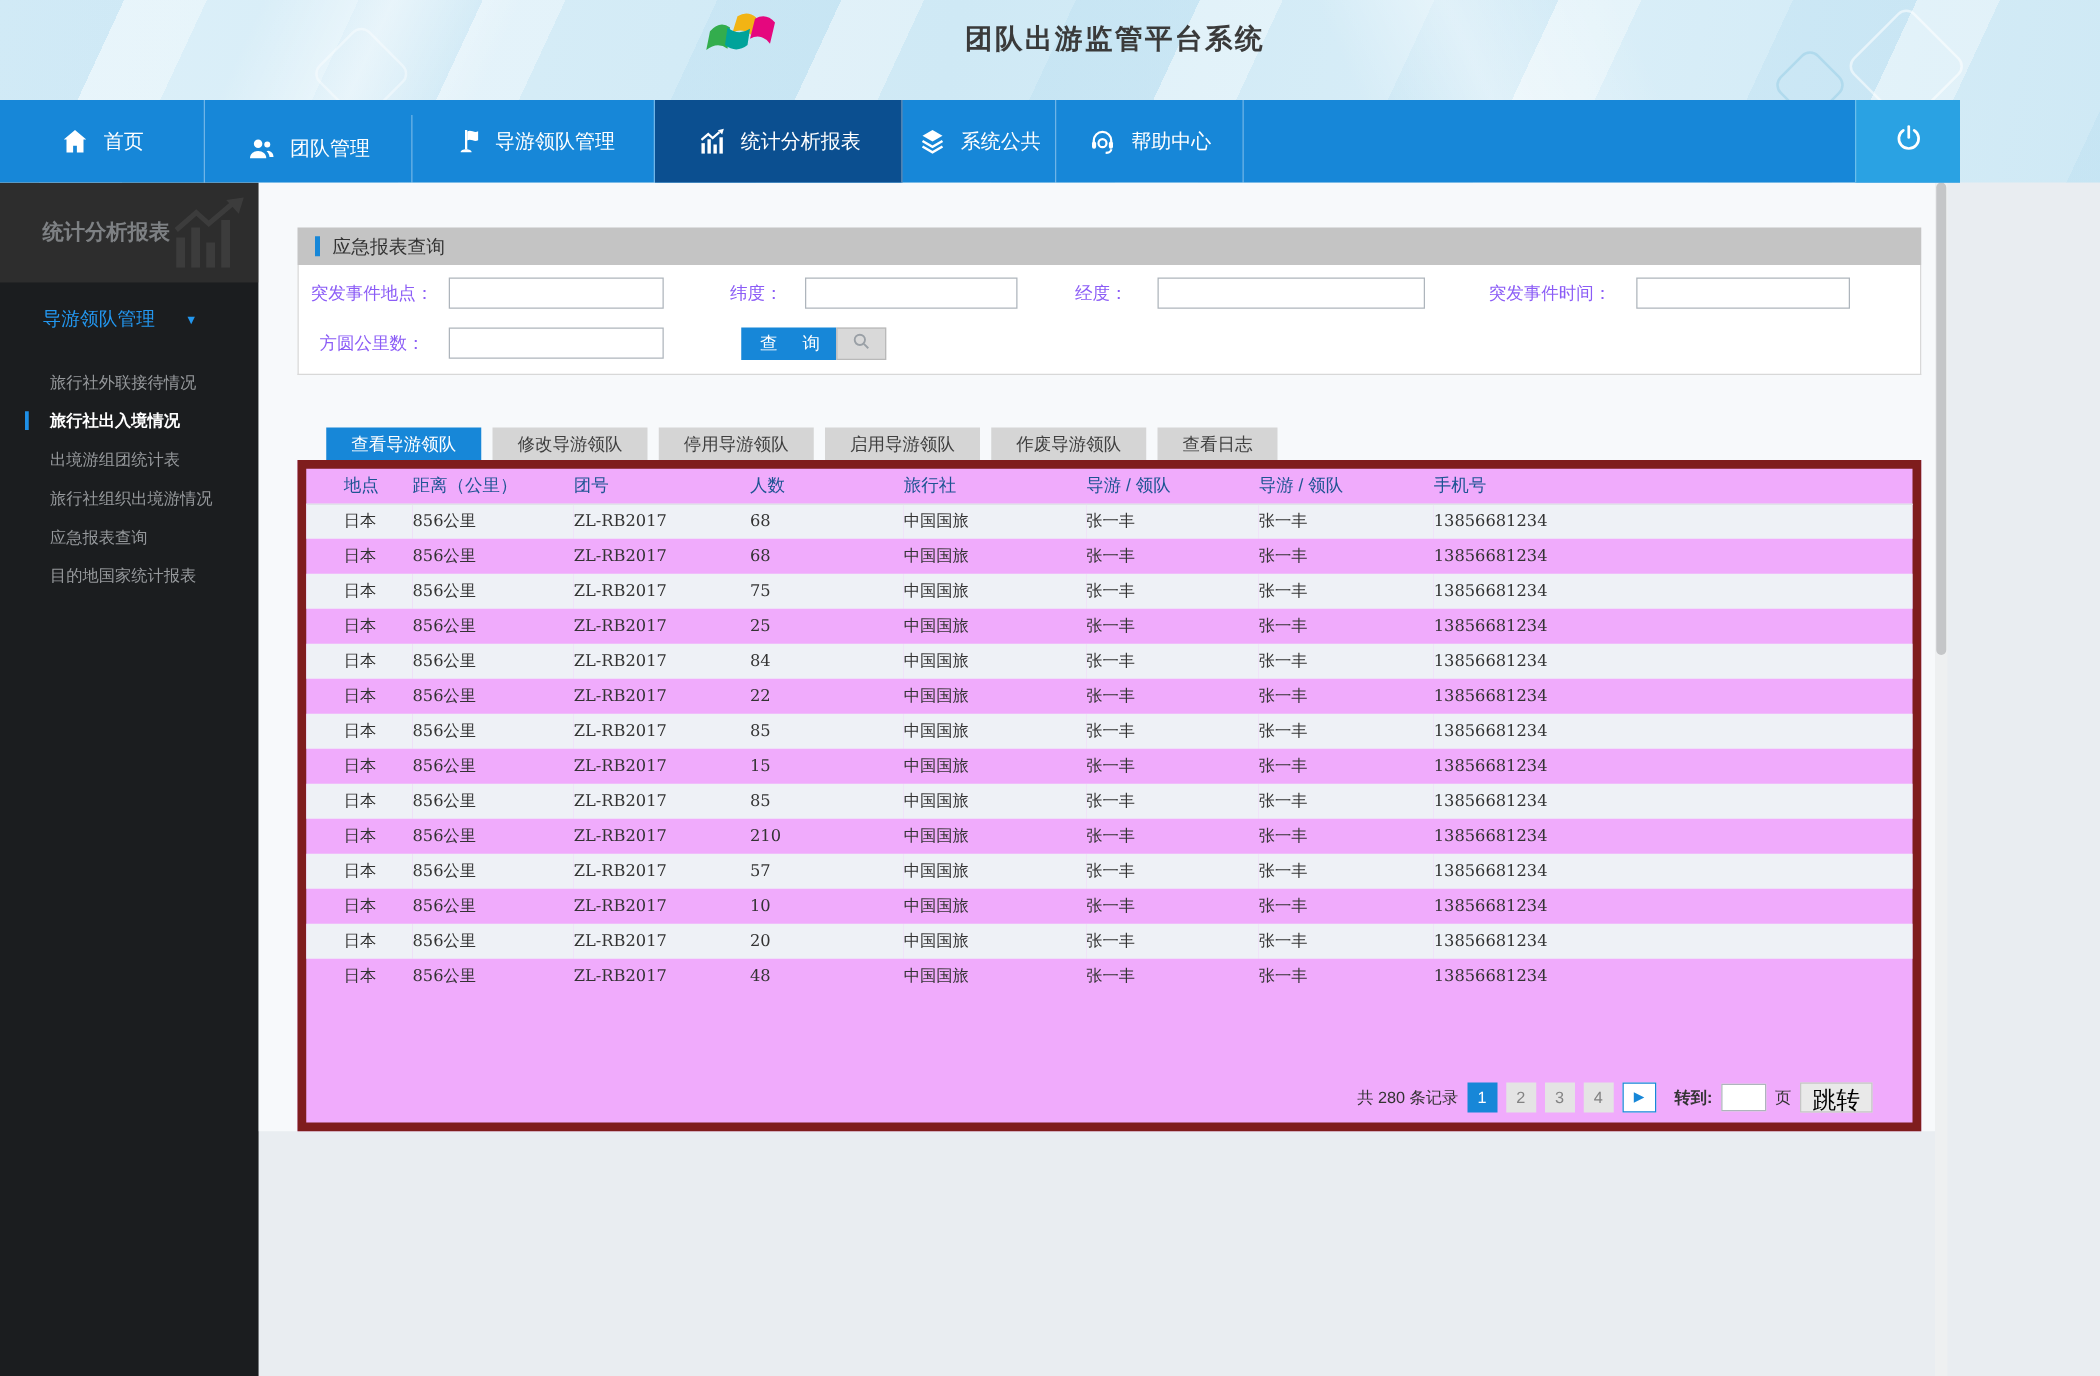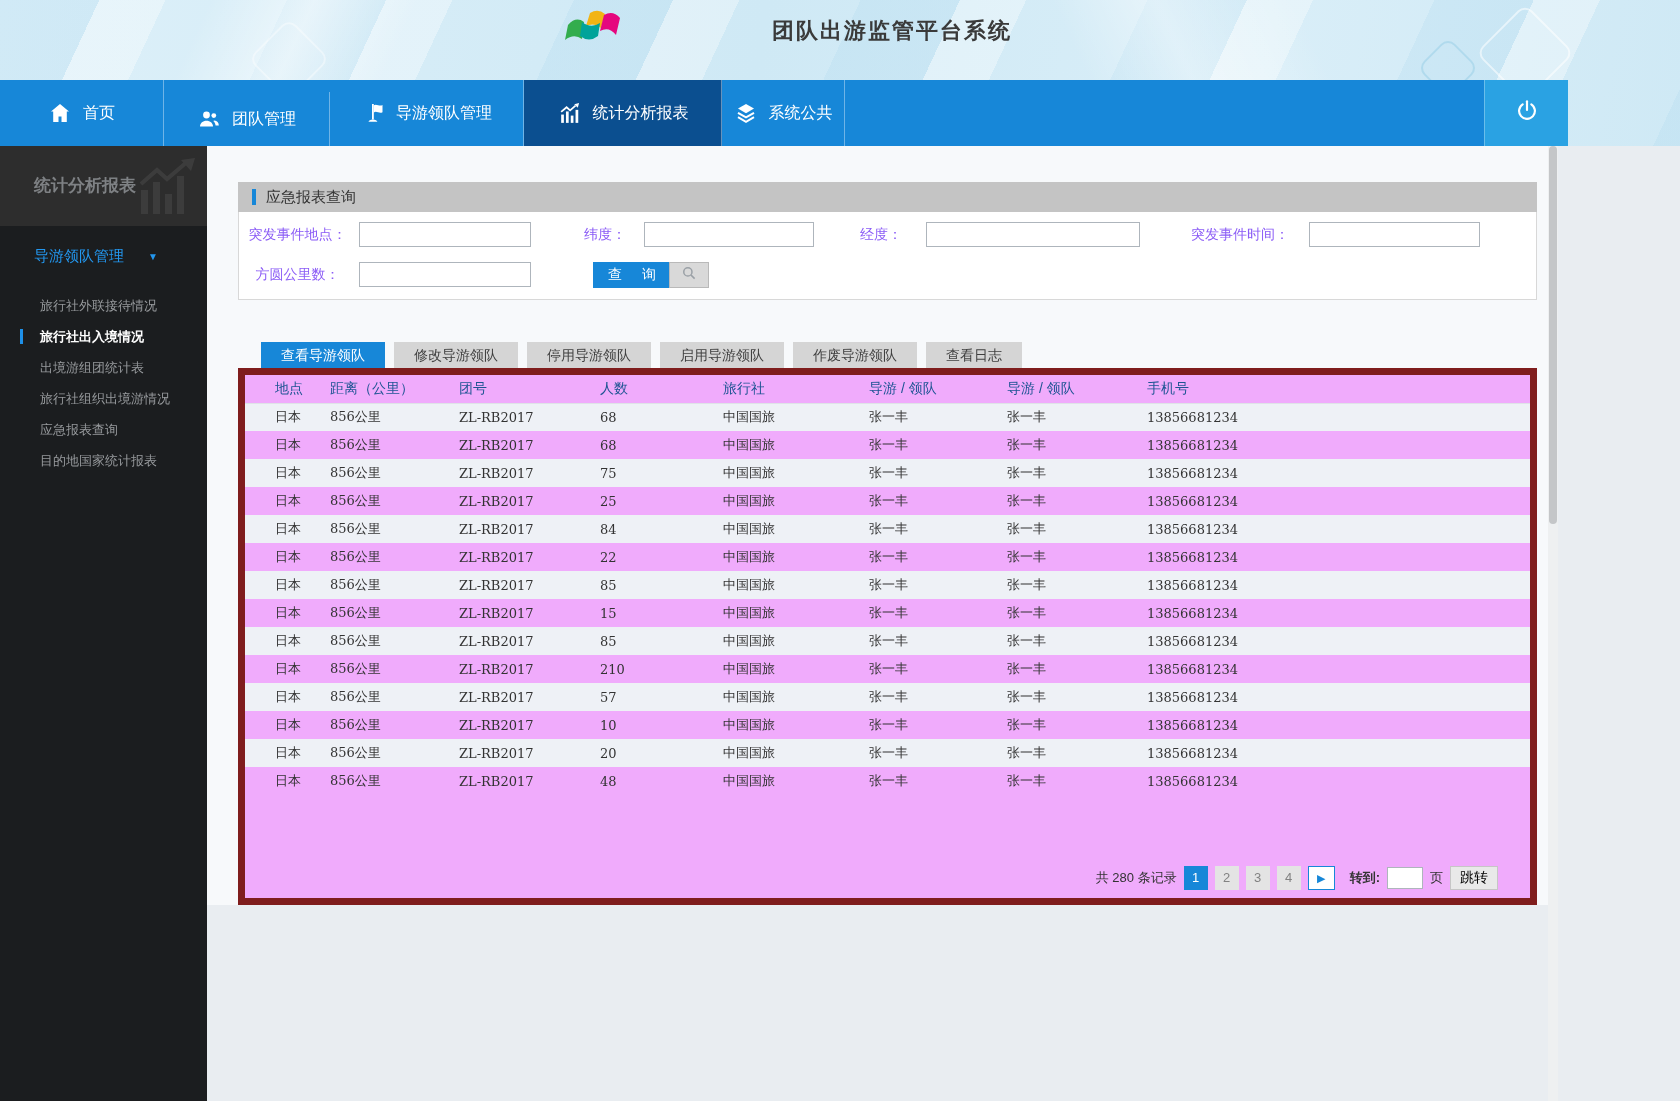--- a/index.html
+++ b/index.html
@@ -100,21 +100,21 @@
   .pagination { position:absolute; right:32px; top:490px; height:26px; display:flex;
     align-items:center; gap:7px; font-size:13px; color:#333; }
   .page-btn { width:24px; height:24px; line-height:24px; text-align:center; background:#e4e4e4;
     color:#828282; cursor:pointer; }
   .page-btn.active { background:#1787d8; color:#fff; }
   .next-btn { width:27px; height:24px; line-height:22px; text-align:center; background:#fff;
     border:1px solid #1787d8; color:#1787d8; font-size:11px; cursor:pointer; }
   .goto-label { font-weight:bold; margin-left:8px; }
   .goto-input { width:36px; height:22px; border:1px solid #aeb5bc; outline:none; padding:0 4px; }
   .jump-btn { height:24px; padding:0 9px; background:#e9e9e9; border:1px solid #c6c6c6;
-    font-size:14px; cursor:pointer; font-family:"Liberation Sans", sans-serif; }
+    font-size:19px; cursor:pointer; font-family:"Liberation Sans", sans-serif; }
 </style>
 </head>
 <body>
 
 <div class="banner">
   <div class="deco d1"></div>
   <div class="deco d2"></div>
   <div class="deco d3"></div>
   <svg class="logo" width="70" height="50" viewBox="0 0 70 50">
     <path d="M8 20 Q16 11 24 17 L22 34 Q14 28 5 35 Z" fill="#33ad4d"></path>
@@ -170,20 +170,32 @@
   </div>
   <div class="nav-item n6">
     <span class="ni">
       <svg width="24" height="24" viewBox="0 0 24 24" fill="#fff">
           <path d="M12 3 20 7.6 12 12.2 4 7.6z"></path>
           <path d="M4 11.8l8 4.6 8-4.6" fill="none" stroke="#fff" stroke-width="2"></path>
           <path d="M4 16.2l8 4.6 8-4.6" fill="none" stroke="#fff" stroke-width="2"></path>
         </svg>
     </span>
     <span>系统公共</span>
+  </div>
+  <div class="nav-item n7">
+    <span class="ni">
+      <svg width="24" height="24" viewBox="0 0 24 24" fill="none" stroke="#fff" stroke-width="1.8">
+          <path d="M5 14v-2.5a7 7 0 0 1 14 0V14"></path>
+          <rect x="3.6" y="12.2" width="3.3" height="5.8" rx="1.6" fill="#fff" stroke="none"></rect>
+          <rect x="17.1" y="12.2" width="3.3" height="5.8" rx="1.6" fill="#fff" stroke="none"></rect>
+          <path d="M19 18.4c0 1.9-2.2 2.9-4.5 2.9"></path>
+          <circle cx="12" cy="13.5" r="3.2"></circle>
+        </svg>
+    </span>
+    <span>帮助中心</span>
   </div>
   <div class="nav-spacer"></div>
   <div class="nav-power">
     <span>
       <svg width="26" height="26" viewBox="0 0 24 24" fill="none" stroke="#fff" stroke-width="2" stroke-linecap="round">
           <path d="M8 5.8a7.3 7.3 0 1 0 8 0"></path>
           <line x1="12" y1="3" x2="12" y2="11"></line>
         </svg>
     </span>
   </div>

